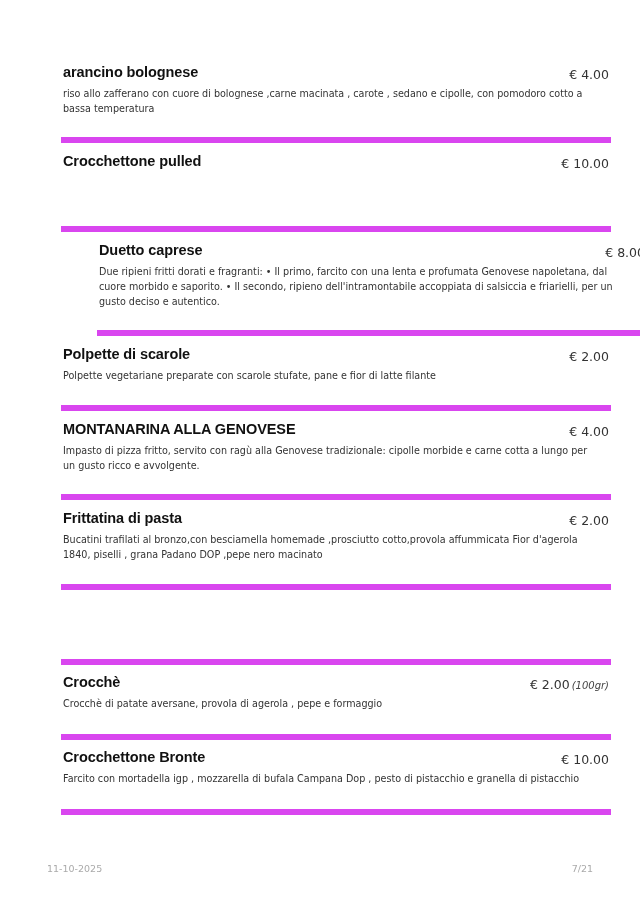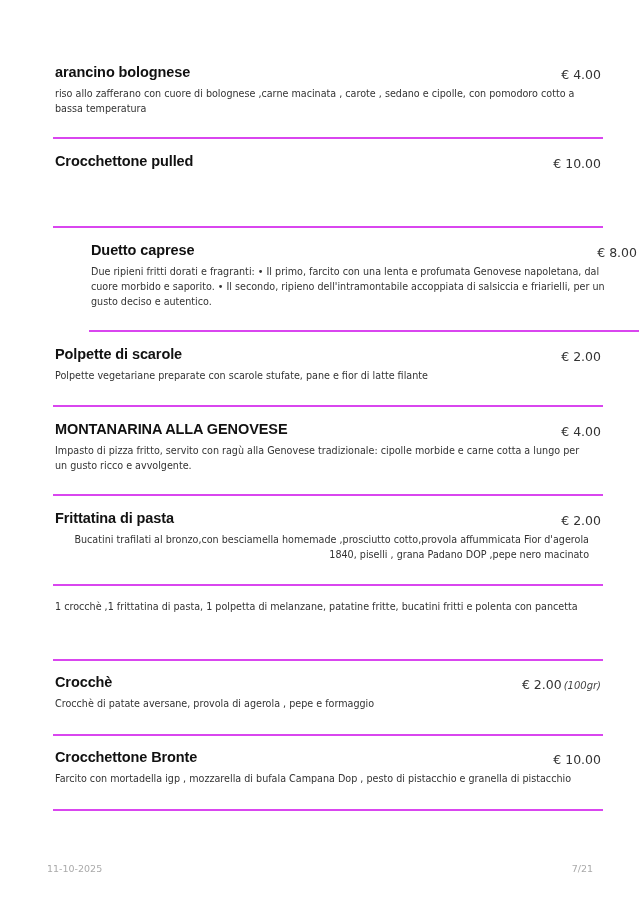--- a/index.html
+++ b/index.html
@@ -3,22 +3,22 @@
   <meta charset="utf-8">
   <style>
     html, body { margin: 0; padding: 0; background: #ffffff; }
     body {
       width: 640px; height: 905px; position: relative; overflow: hidden;
       font-family: "DejaVu Sans", "Liberation Sans", sans-serif;
       color: #222;
     }
     .page { position: absolute; left: 45px; top: 0; width: 550px; }
     .item {
-      position: absolute; left: 8px; width: 550px;
-      border-bottom: 2px solid #d946ef;
+      position: absolute; left: 16px; width: 550px;
+      border-bottom: 6px solid #d946ef;
     }
     .item-head {
       position: relative; height: 22px;
     }
     .item-title {
       position: absolute; left: 2px; top: 0;
       font-family: "Liberation Sans", sans-serif;
       font-weight: bold; font-size: 14.5px; color: #111;
       letter-spacing: -0.1px;
       white-space: nowrap;
@@ -81,30 +81,29 @@
   </div>
 
   <div class="item" style="top:421px;height:73px;">
     <div class="item-head">
       <span class="item-title">MONTANARINA ALLA GENOVESE</span>
       <span class="item-price"><span>€ 4.00</span></span>
     </div>
     <p class="item-desc">Impasto di pizza fritto, servito con ragù alla Genovese tradizionale: cipolle morbide e carne cotta a lungo per un gusto ricco e avvolgente.</p>
   </div>
 
-  <div class="item" style="top:510px;height:74px;text-align:right;">
+  <div class="item" style="top:510px;height:74px;">
     <div class="item-head">
       <span class="item-title">Frittatina di pasta</span>
       <span class="item-price"><span>€ 2.00</span></span>
     </div>
     <p class="item-desc">Bucatini trafilati al bronzo,con besciamella homemade ,prosciutto cotto,provola affummicata Fior d'agerola 1840, piselli , grana Padano DOP ,pepe nero macinato</p>
   </div>
 
   <div class="item" style="top:599px;height:60px;">
-    <p class="item-desc">1 crocchè ,1 frittatina di pasta, 1 polpetta di melanzane, patatine fritte, bucatini fritti e polenta con pancetta</p>
   </div>
 
   <div class="item" style="top:674px;height:60px;">
     <div class="item-head">
       <span class="item-title">Crocchè</span>
       <span class="item-price"><span>€ 2.00</span><span class="unit">(100gr)</span></span>
     </div>
     <p class="item-desc">Crocchè di patate aversane, provola di agerola , pepe e formaggio</p>
   </div>
 

